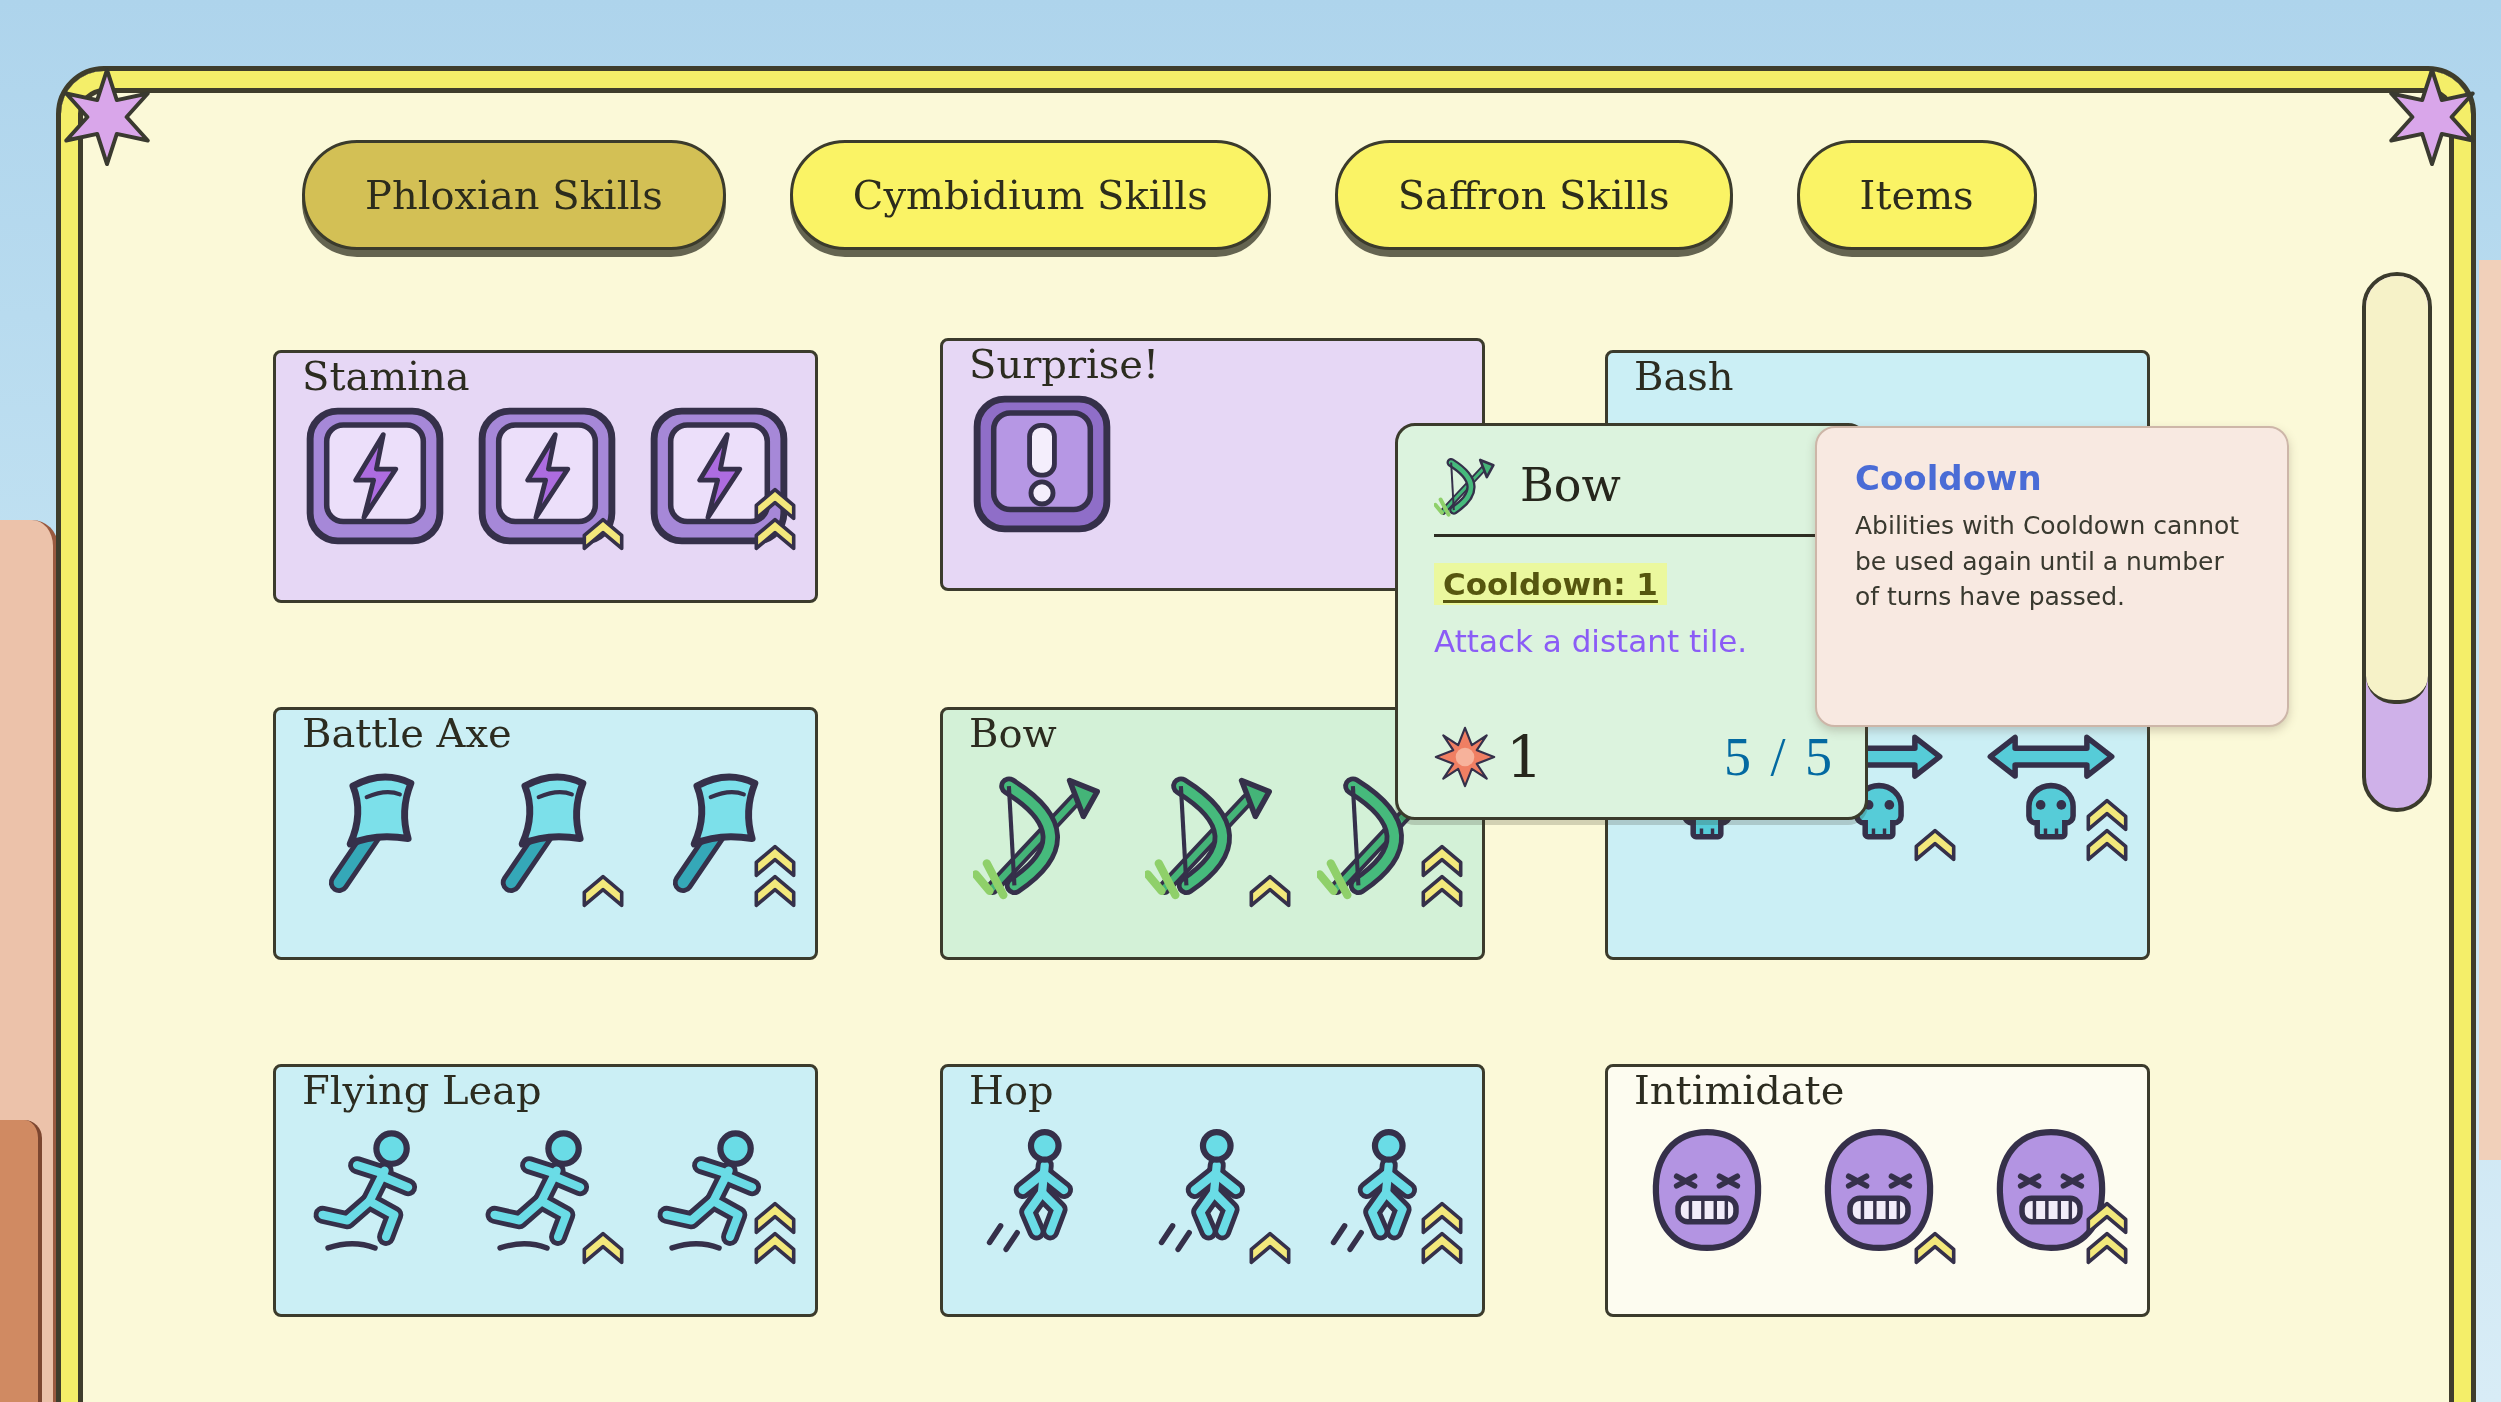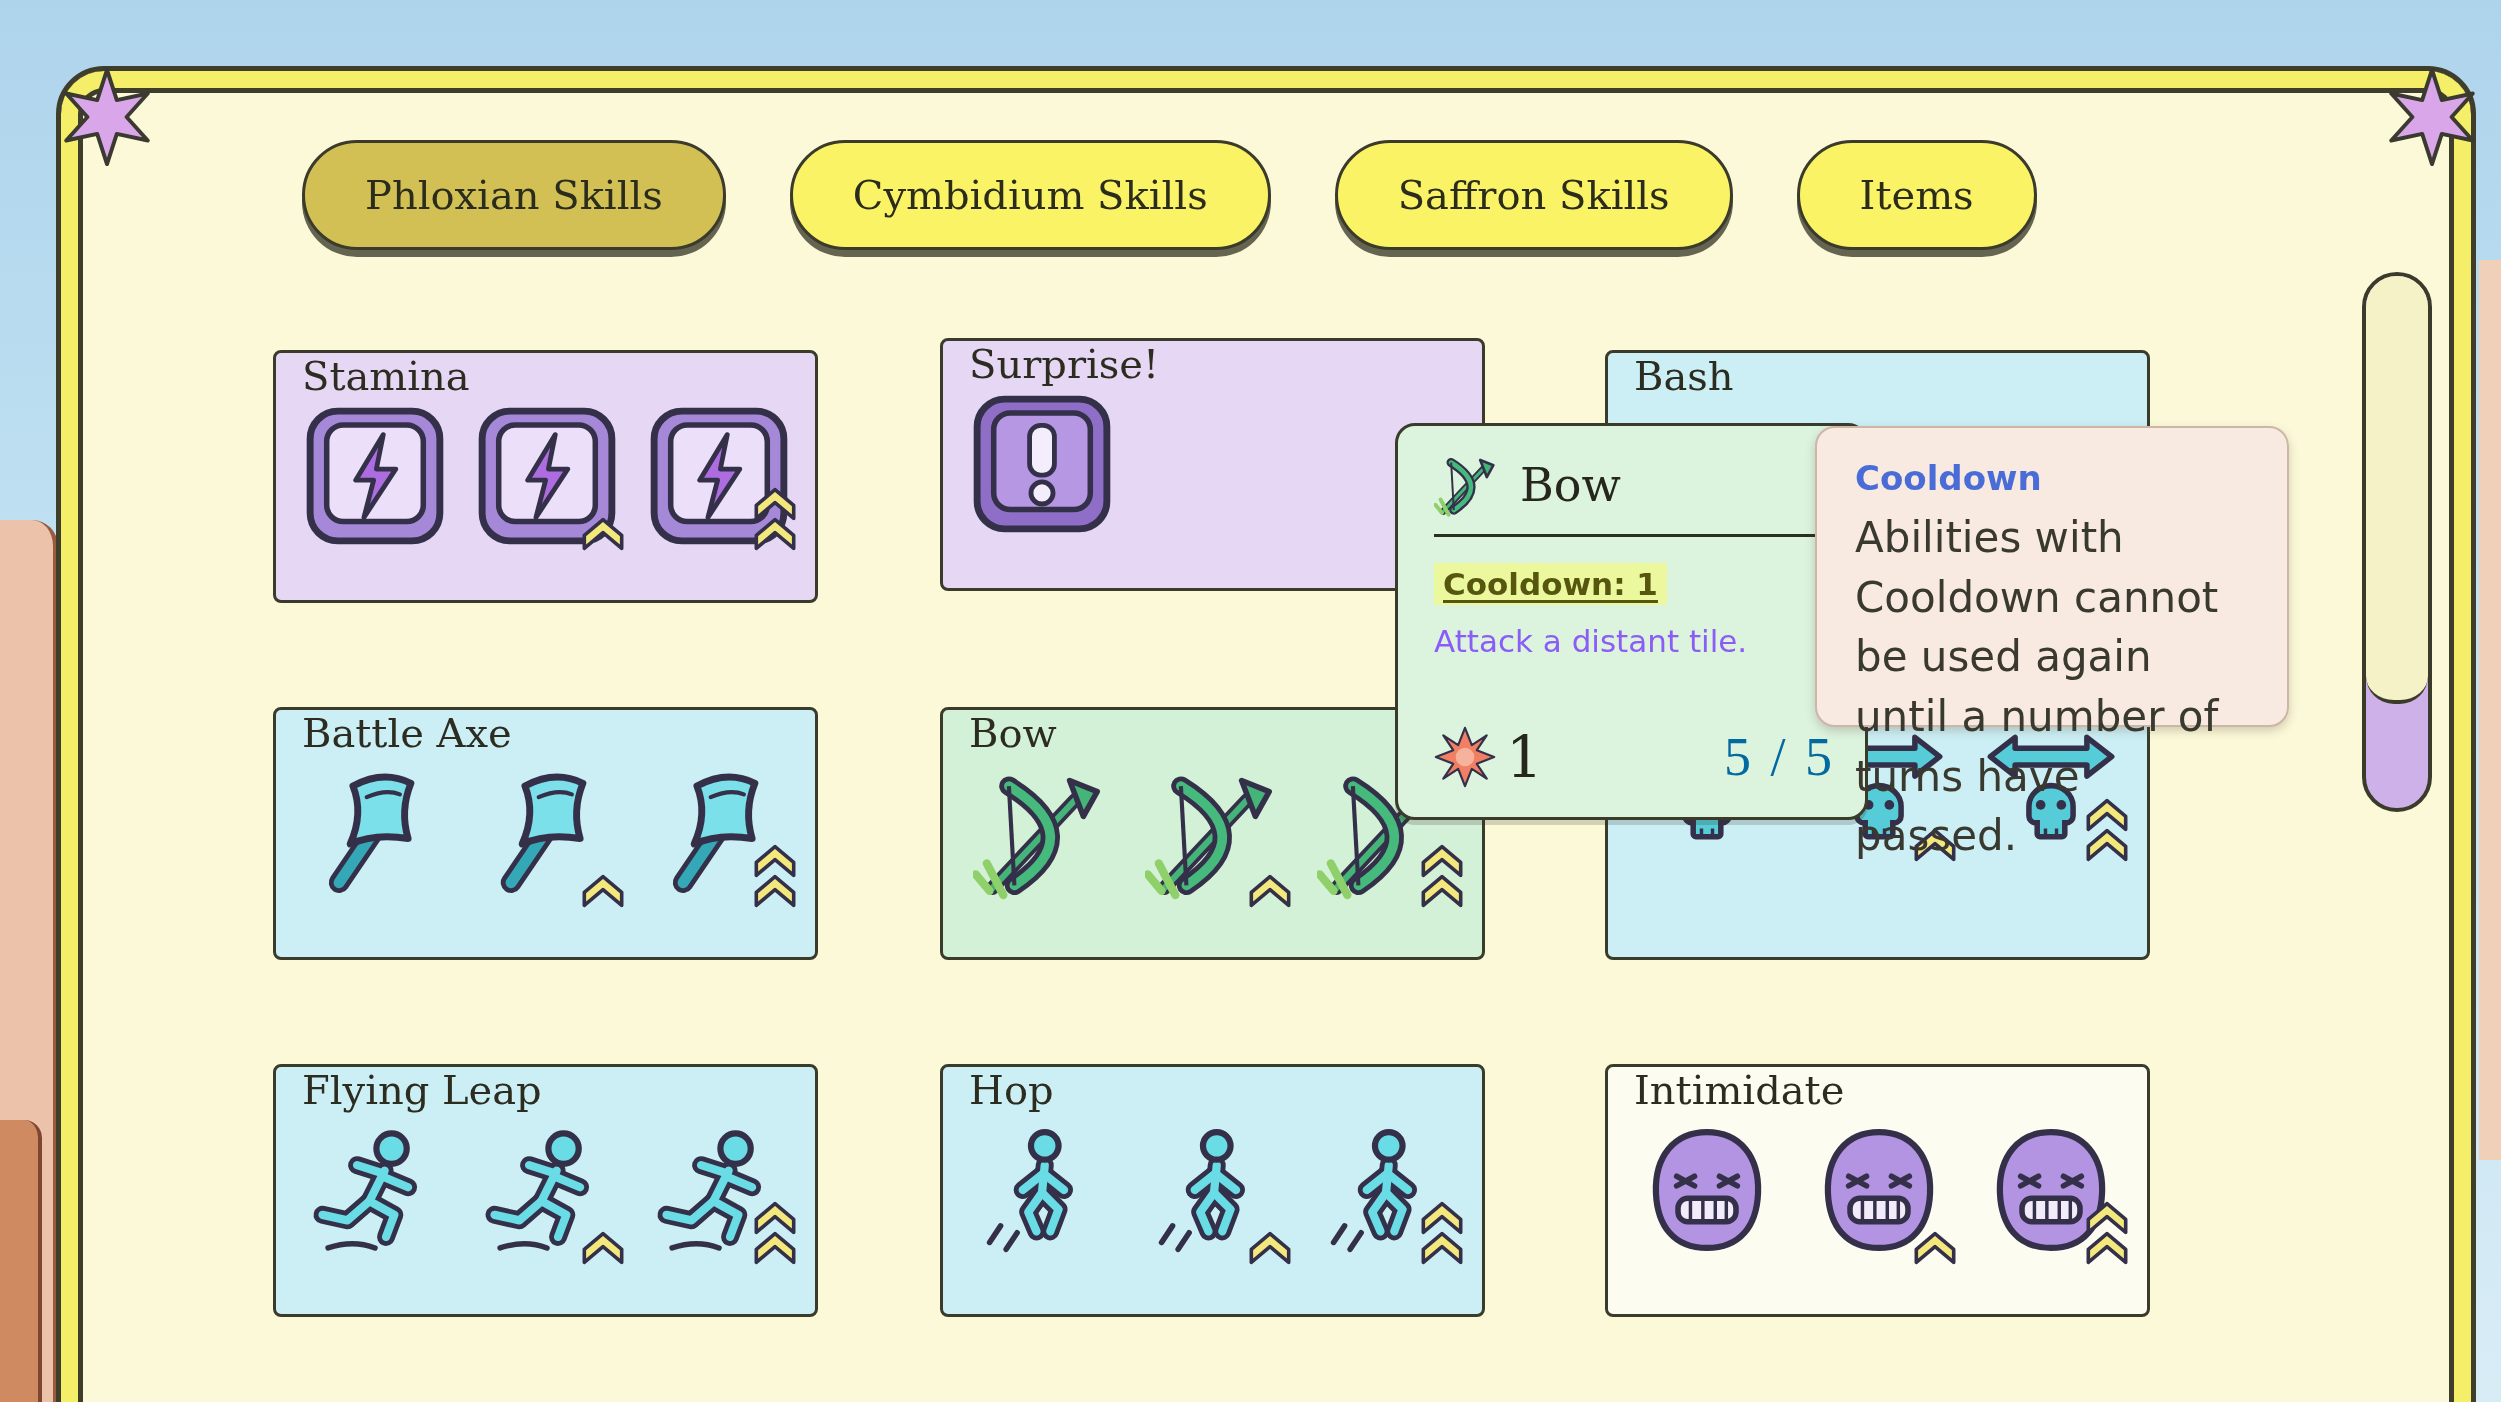--- a/index.html
+++ b/index.html
@@ -63,21 +63,21 @@
   .tt-cost-icon { width:62px; height:62px; }
   .tt-cost { font-family:"DejaVu Serif", serif; font-size:58px; color:#26261c; margin-left:10px; }
   .tt-uses { font-family:Liberation Serif, serif; font-size:54px; color:#0369a1;
     margin-left:auto; letter-spacing:3px; }
 
   
   .tt-cd { position:absolute; left:1815px; top:426px; width:474px; height:301px;
     background:#f8e9e1; border:2px solid #cdb6a8; border-radius:20px;
     padding:30px 38px; z-index:11; box-shadow:0 4px 10px rgba(90,70,55,0.25); }
   .tt-cd-title { font-size:34px; font-weight:bold; color:#4a6cd6; margin-bottom:10px; }
-  .tt-cd-body { font-size:42px; line-height:1.42; color:#39392f; }
+  .tt-cd-body { font-size:25px; line-height:1.42; color:#39392f; }
 
   
   .scrollbar { position:absolute; left:2362px; top:272px; width:70px; height:540px;
     background:#cfb1e9; border:4px solid #3b3b2c; border-radius:36px; overflow:hidden; z-index:4; }
   .scroll-thumb { position:absolute; top:0; left:0; right:0; height:428px;
     background:#f6f2c8; border-bottom:4px solid #3b3b2c; border-radius:0 0 28px 28px; }
 </style>
 </head>
 <body>
 

